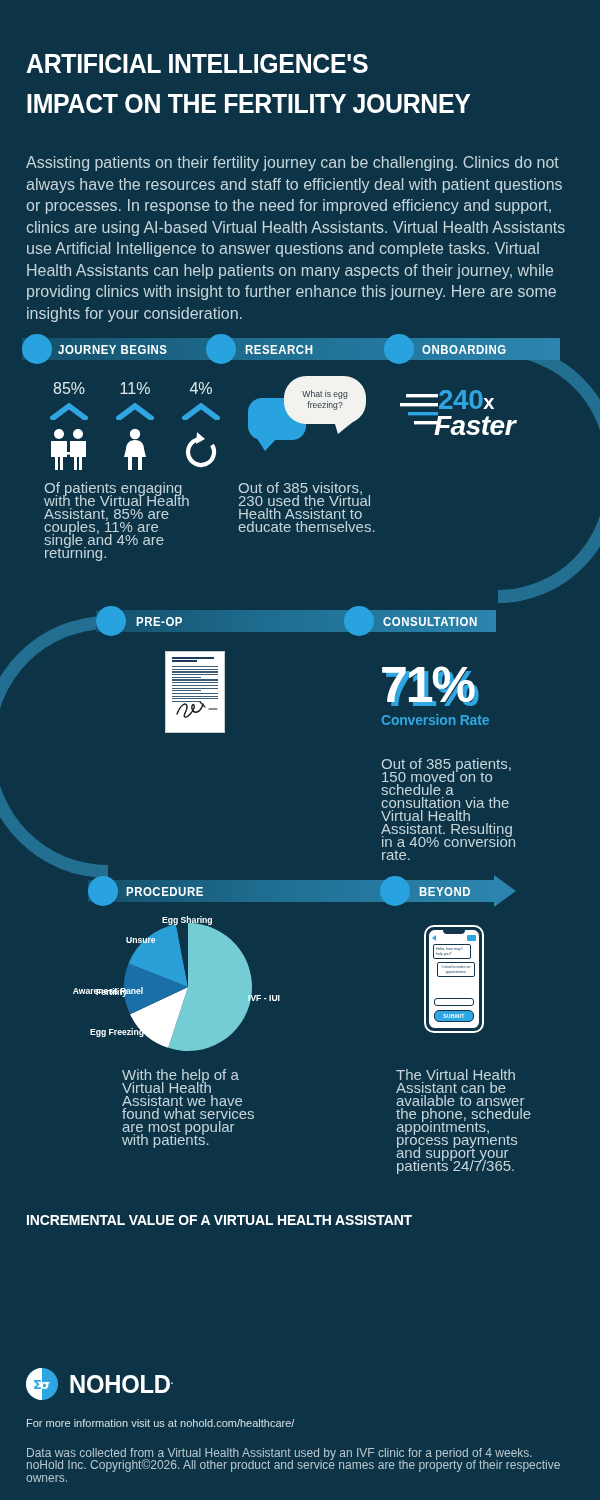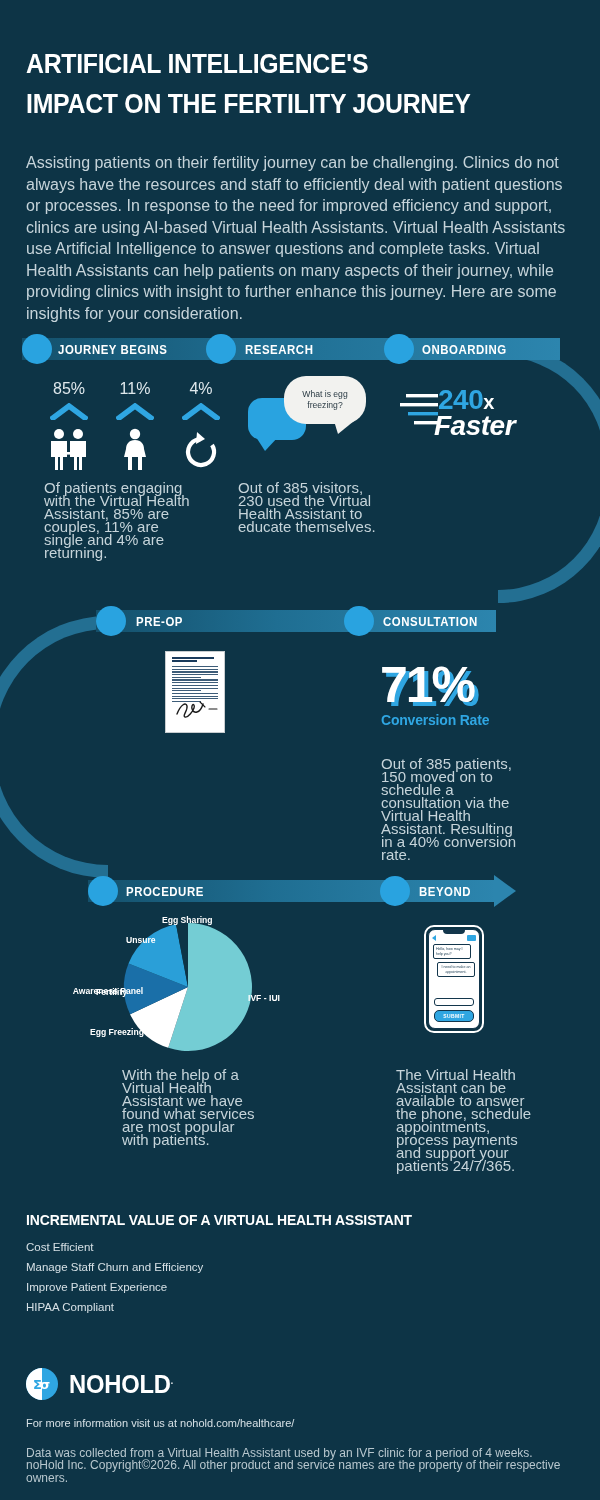--- a/index.html
+++ b/index.html
@@ -418,26 +418,20 @@
       </div>
       <div class="msg in">Hello, how may I help you?</div>
       <div class="msg out">I need to make an appointment.</div>
       <div class="phone-input"></div>
       <div class="phone-submit">SUBMIT</div>
     </div>
   </div>
   <div class="cell-text" style="left:396px; top:1068px; width:140px;">The Virtual Health Assistant can be available to answer the phone, schedule appointments, process payments and support your patients 24/7/365.</div>
 
   <div class="footer-title">INCREMENTAL VALUE OF A VIRTUAL HEALTH ASSISTANT</div>
-  <ul class="value-list">
-    <li>Cost Efficient</li>
-    <li>Manage Staff Churn and Efficiency</li>
-    <li>Improve Patient Experience</li>
-    <li>HIPAA Compliant</li>
-  </ul>
 
   <div class="logo-wrap">
     <div class="logo-mark">
       <span class="half"></span>
       <span class="sigma-l">Σ</span>
       <span class="sigma-r">σ</span>
     </div>
     <div class="logo-text"><span>NOHOLD</span><sup>.</sup></div>
   </div>
 

